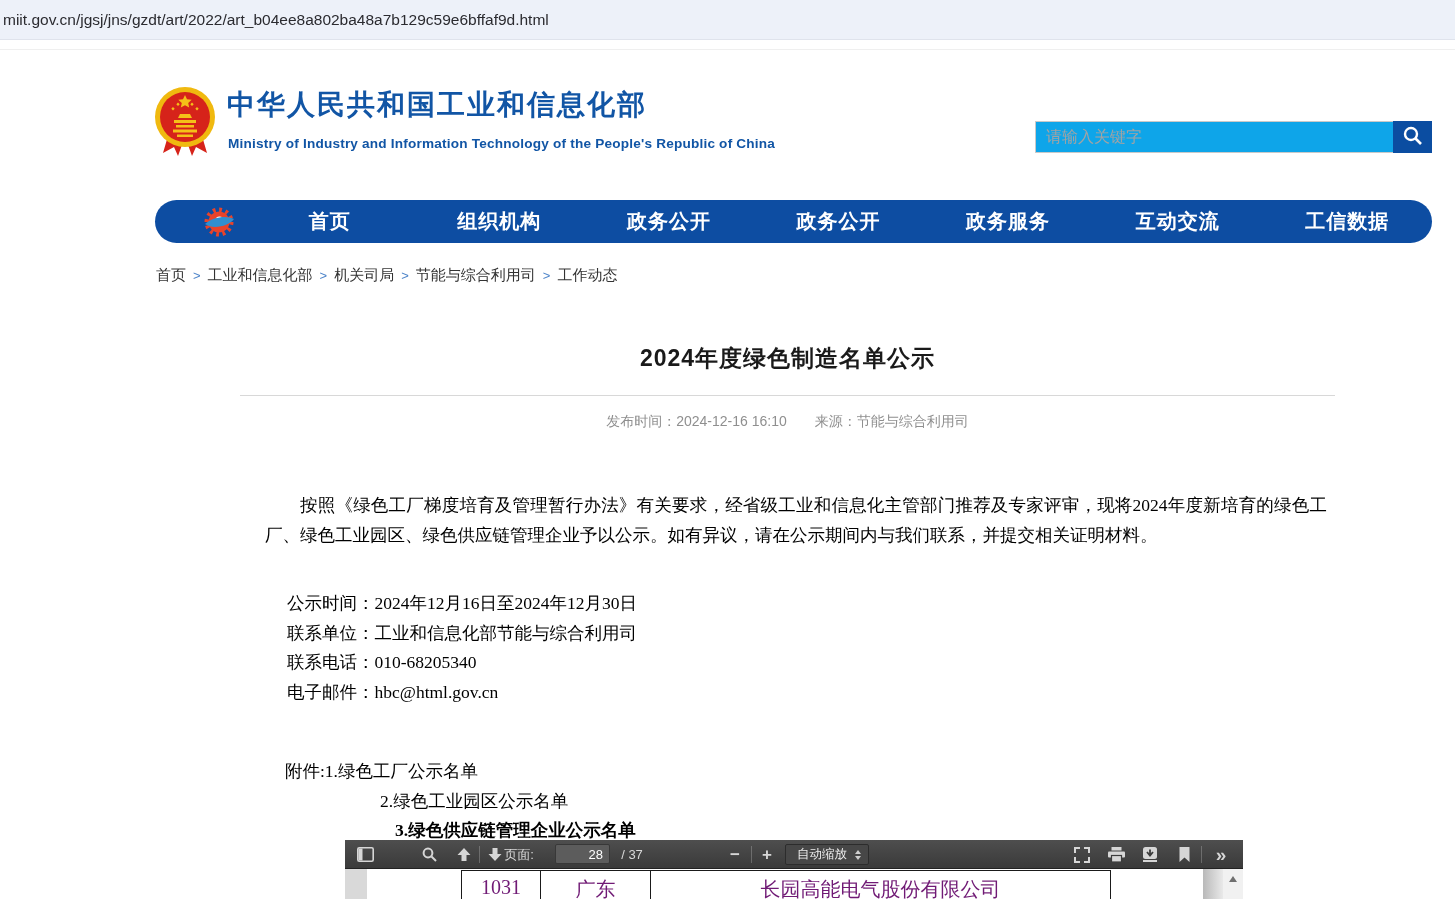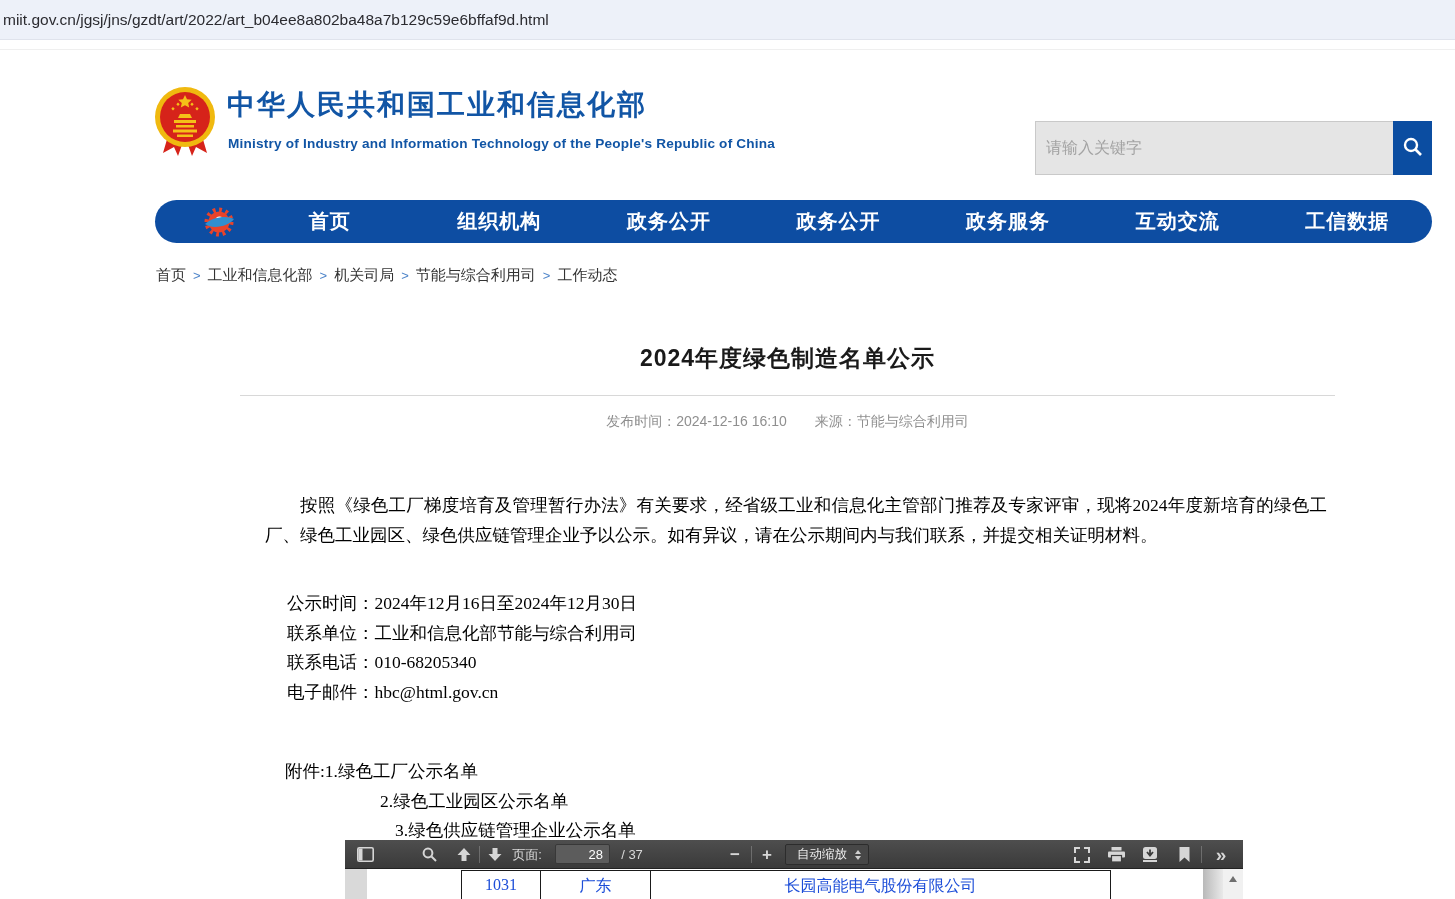--- a/index.html
+++ b/index.html
@@ -28,22 +28,22 @@
     position:absolute; left:228px; top:136px; font-size:13.6px; font-weight:bold;
     color:#1155a5; letter-spacing:.2px;
   }
   .top-links {
     position:absolute; top:84px; right:23px; display:flex; align-items:center;
     gap:15px; font-size:13.5px; color:#333;margin-top:36px;
   }
   .top-links .lnk { cursor:pointer; white-space:nowrap; }
   .robot-wrap { display:flex; align-items:center; gap:4px; }
   .search-box {
-    position:absolute; top:121px; right:23px; width:397px; height:54px;
-    border:1px solid #c9c9c9; background:#e5e5e5; display:flex; align-items:stretch;
+    position:absolute; top:121px; right:23px; width:397px; height:32px;
+    border:1px solid #c9c9c9; background:#0ea5e9; display:flex; align-items:stretch;
   }
   .search-input {
     flex:1; border:none; outline:none; font-size:16px; padding-left:10px;
     color:#333; font-family:inherit; background:transparent;
   }
   .search-input::placeholder { color:#a3a3a3; }
   .search-btn {
     width:39px; background:#0b4da1; border:none; display:flex; align-items:center;
     justify-content:center; cursor:pointer; margin:-1px -1px -1px 0;
   }
@@ -78,21 +78,21 @@
     margin-top:60px; font-family:"Liberation Serif","DejaVu Serif",serif;
     font-size:17.5px; color:#000;
   }
   .article-para {
     text-indent:2em; line-height:29.5px; padding:0 8px 0 25px; text-align:justify;
   }
   .contacts { margin-top:39px; padding-left:47px; line-height:29.6px; }
   .attachments { margin-top:50px; line-height:29.5px; }
   .att-0 { padding-left:45px; cursor:pointer; }
   .att-1 { padding-left:140px; cursor:pointer; }
-  .att-2 { padding-left:155px; cursor:pointer; }
+  .att-2 { padding-left:155px; cursor:pointer;font-weight:bold; }
 
   
   .pdf-viewer {
     position:absolute; left:345px; top:840px; width:898px; height:59px;
     overflow:hidden; background:#fff;
   }
   .pdf-toolbar {
     position:relative; height:29px; background:linear-gradient(#4e4e4e,#3a3a3a);
     border-bottom:1px solid #222;
   }
@@ -118,21 +118,21 @@
   .t-up { width:0; height:0; border-left:3.5px solid transparent; border-right:3.5px solid transparent; border-bottom:4px solid #cfcfcf; }
   .t-dn { width:0; height:0; border-left:3.5px solid transparent; border-right:3.5px solid transparent; border-top:4px solid #cfcfcf; }
   .glyph-btn { font-size:17px; font-weight:bold; width:20px; }
   .more-btn { font-size:19px; font-weight:bold; width:26px; letter-spacing:-2px; }
 
   .pdf-content { position:relative; height:30px; background:#fff; }
   .left-strip { position:absolute; left:0; top:0; width:22px; height:100%; background:#d9d9d9; }
   .pdf-table {
     position:absolute; left:116px; top:1px; width:650px; height:29px;
     border-top:1.5px solid #1a1a1a; display:flex;
-    font-family:"Liberation Serif","DejaVu Serif",serif; font-size:16px; color:#1d4ed8;
+    font-family:"Liberation Serif","DejaVu Serif",serif; font-size:20px; color:#701a75;
   }
   .pdf-cell {
     border-left:1px solid #1a1a1a; display:flex; justify-content:center;
     padding-top:5px; overflow:hidden; white-space:nowrap;
   }
   .cell-no { width:79px; }
   .cell-prov { width:110px; }
   .cell-comp { width:461px; border-right:1px solid #1a1a1a; }
   .sb-track {
     position:absolute; left:858px; top:0; width:20px; height:100%;
@@ -270,21 +270,21 @@
       <svg width="14" height="13" viewBox="0 0 14 13">
         <path d="M7 0 L13.5 7 H9.5 V13 H4.5 V7 H0.5 Z" fill="#d6d6d6"></path>
       </svg>
     </span>
     <span class="tb-sep" style="left:134px;"></span>
     <span class="tb" style="left:140px;width:20px;">
       <svg width="14" height="13" viewBox="0 0 14 13">
         <path d="M7 13 L0.5 6 H4.5 V0 H9.5 V6 H13.5 Z" fill="#d6d6d6"></path>
       </svg>
     </span>
-    <span class="tb tb-label" style="left:164px;width:36px;">页面:</span>
+    <span class="tb tb-label" style="left:156px;width:36px;">页面:</span>
     <input class="page-input" value="28" style="">
     <span class="tb tb-label" style="left:270px;width:34px;">/ 37</span>
     <span class="tb glyph-btn" style="left:380px;">−</span>
     <span class="tb-sep" style="left:406px;"></span>
     <span class="tb glyph-btn" style="left:412px;">+</span>
     <span class="zoom-select">
       <span>自动缩放</span>
       <span class="spin">
         <span class="t-up"></span>
           <span class="t-dn"></span>

